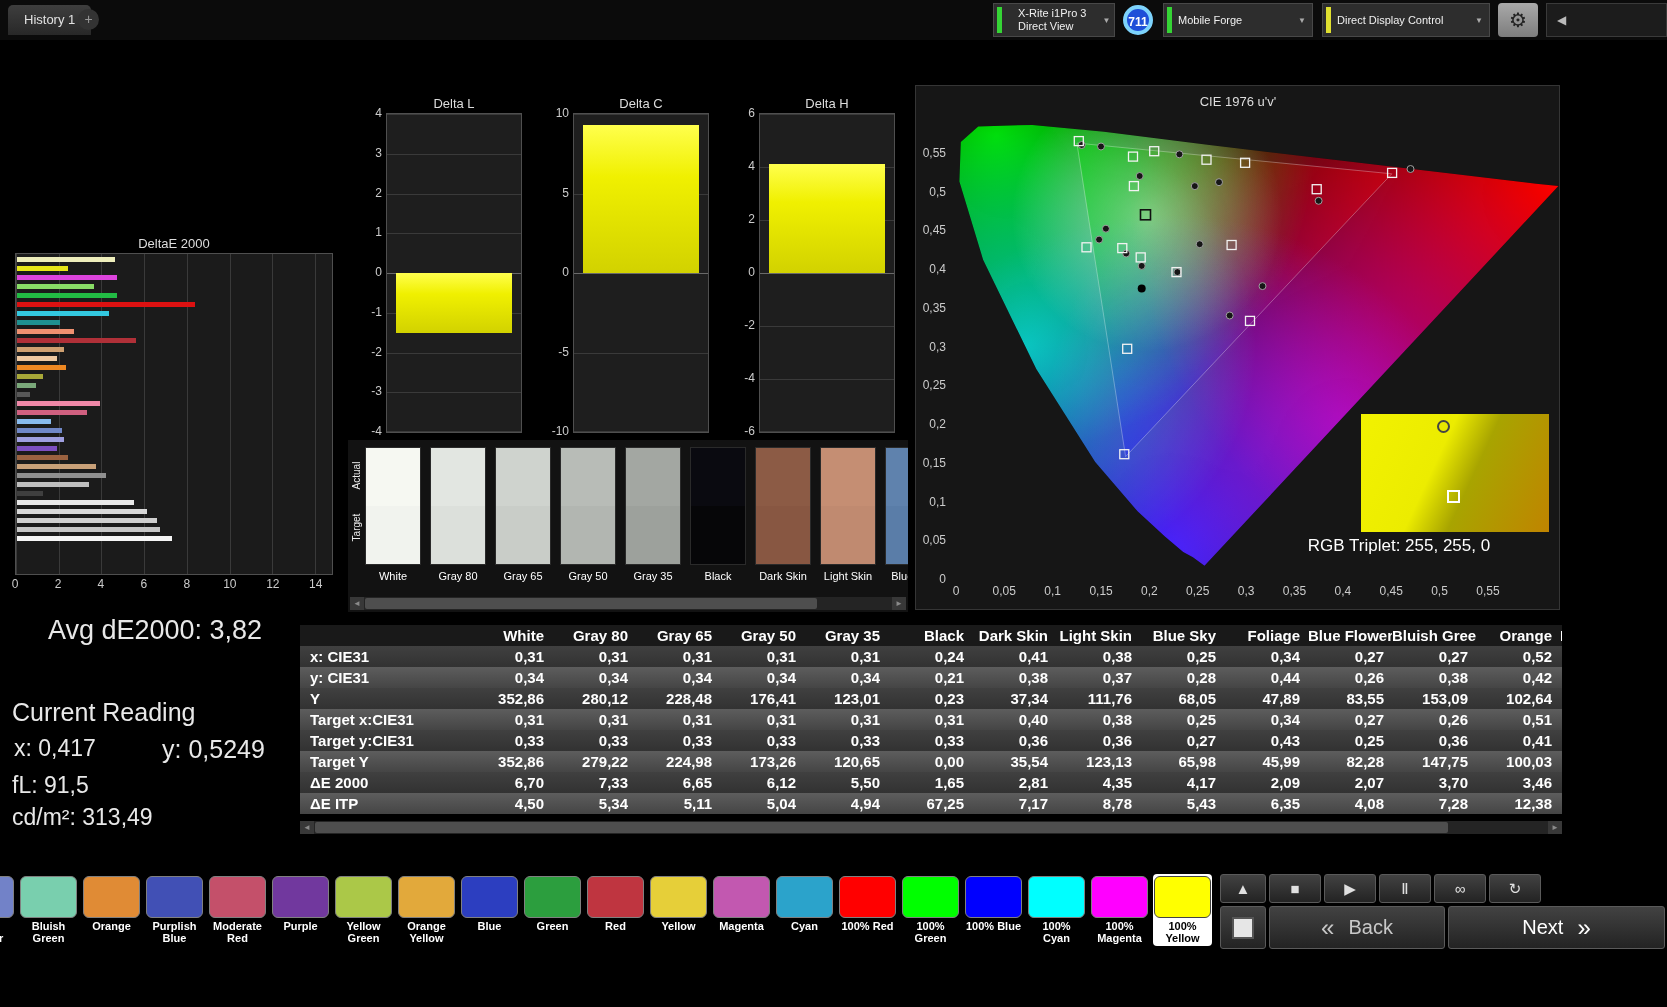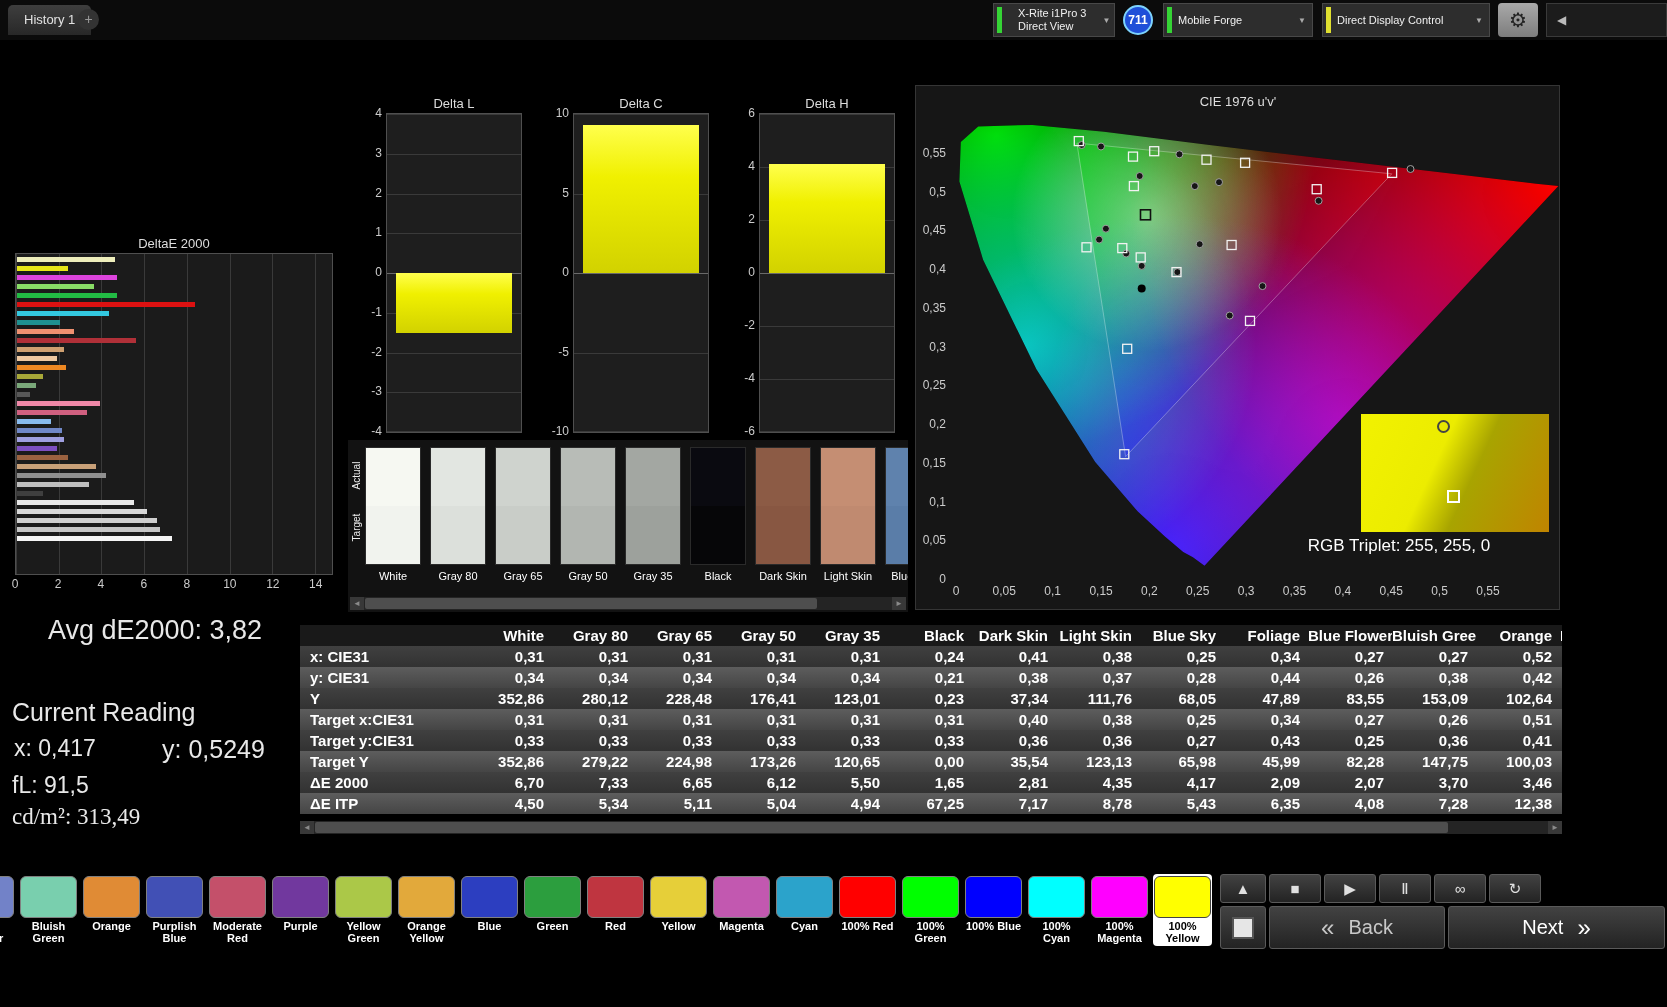--- a/index.html
+++ b/index.html
@@ -15,38 +15,38 @@
        background:#333;color:#999;text-align:center;line-height:20px;font-size:14px;}
   .meter-box{position:absolute;top:3px;height:34px;display:flex;align-items:center;
        background:#2d2d2d;border:1px solid #484848;box-sizing:border-box;}
   .status-strip{width:5px;height:26px;margin:0 6px 0 3px;flex:0 0 5px;}
   .meter-lines{flex:1;font-size:11px;line-height:13px;color:#f0f0f0;white-space:nowrap;}
   .dd{font-size:8px;color:#aaa;margin:0 6px;}
   #meter1{left:993px;width:122px;gap:10px;}
   #meter2{left:1163px;width:150px;}
   #meter3{left:1322px;width:168px;}
   #badge{position:absolute;left:1123px;top:5px;width:30px;height:30px;border-radius:50%;
-       background:#1f4fd8;border:2px solid #7dd3fc;color:#fff;font-size:12px;font-weight:bold;
+       background:#1f4fd8;border:4px solid #7dd3fc;color:#fff;font-size:12px;font-weight:bold;
        text-align:center;line-height:27px;box-sizing:border-box;}
   .gear-btn{position:absolute;left:1498px;top:3px;width:40px;height:34px;
        background:linear-gradient(#a9a9a9,#7d7d7d);border-radius:4px;color:#222;
        font-size:20px;text-align:center;line-height:34px;}
   .panel-toggle{position:absolute;left:1546px;top:3px;right:0;height:34px;background:#1c1c1c;
        border:1px solid #3a3a3a;color:#bbb;font-size:12px;line-height:32px;padding-left:10px;box-sizing:border-box;}
 
   
   .page-title{position:absolute;left:8px;top:78px;font-size:40px;color:#cfcfcf;}
   .stat{position:absolute;color:#e8e8e8;}
   #stat-avg{left:30px;top:615px;width:250px;text-align:center;font-size:27px;}
   #stat-max{left:30px;top:653px;width:250px;text-align:center;font-size:27px;}
   #stat-reading{left:12px;top:698px;font-size:25px;}
   #stat-x{left:14px;top:735px;font-size:23px;}
   #stat-y{left:162px;top:735px;font-size:25px;text-align:right;}
   #stat-fl{left:12px;top:772px;font-size:23px;}
-  #stat-cd{left:12px;top:804px;font-size:23px;font-family:Liberation Serif, serif;}
+  #stat-cd{left:12px;top:804px;font-size:23px;}
 
   
   #de-chart{position:absolute;left:15px;top:236px;width:318px;}
   .chart-title{text-align:center;font-size:13px;color:#ddd;height:17px;}
   #de-plot{position:relative;height:320px;border:1px solid #4f4f4f;background:#1b1b1b;overflow:hidden;}
   .grid-v{position:absolute;top:0;bottom:0;width:1px;background:#3a3a3a;}
   .de-bars{position:absolute;left:1px;top:3px;right:0;bottom:0;}
   .de-bar{height:5px;margin-bottom:4px;}
   #de-xlabels{position:relative;height:18px;}
   .de-xlabel{position:absolute;top:2px;transform:translateX(-50%);font-size:12px;color:#ccc;}

